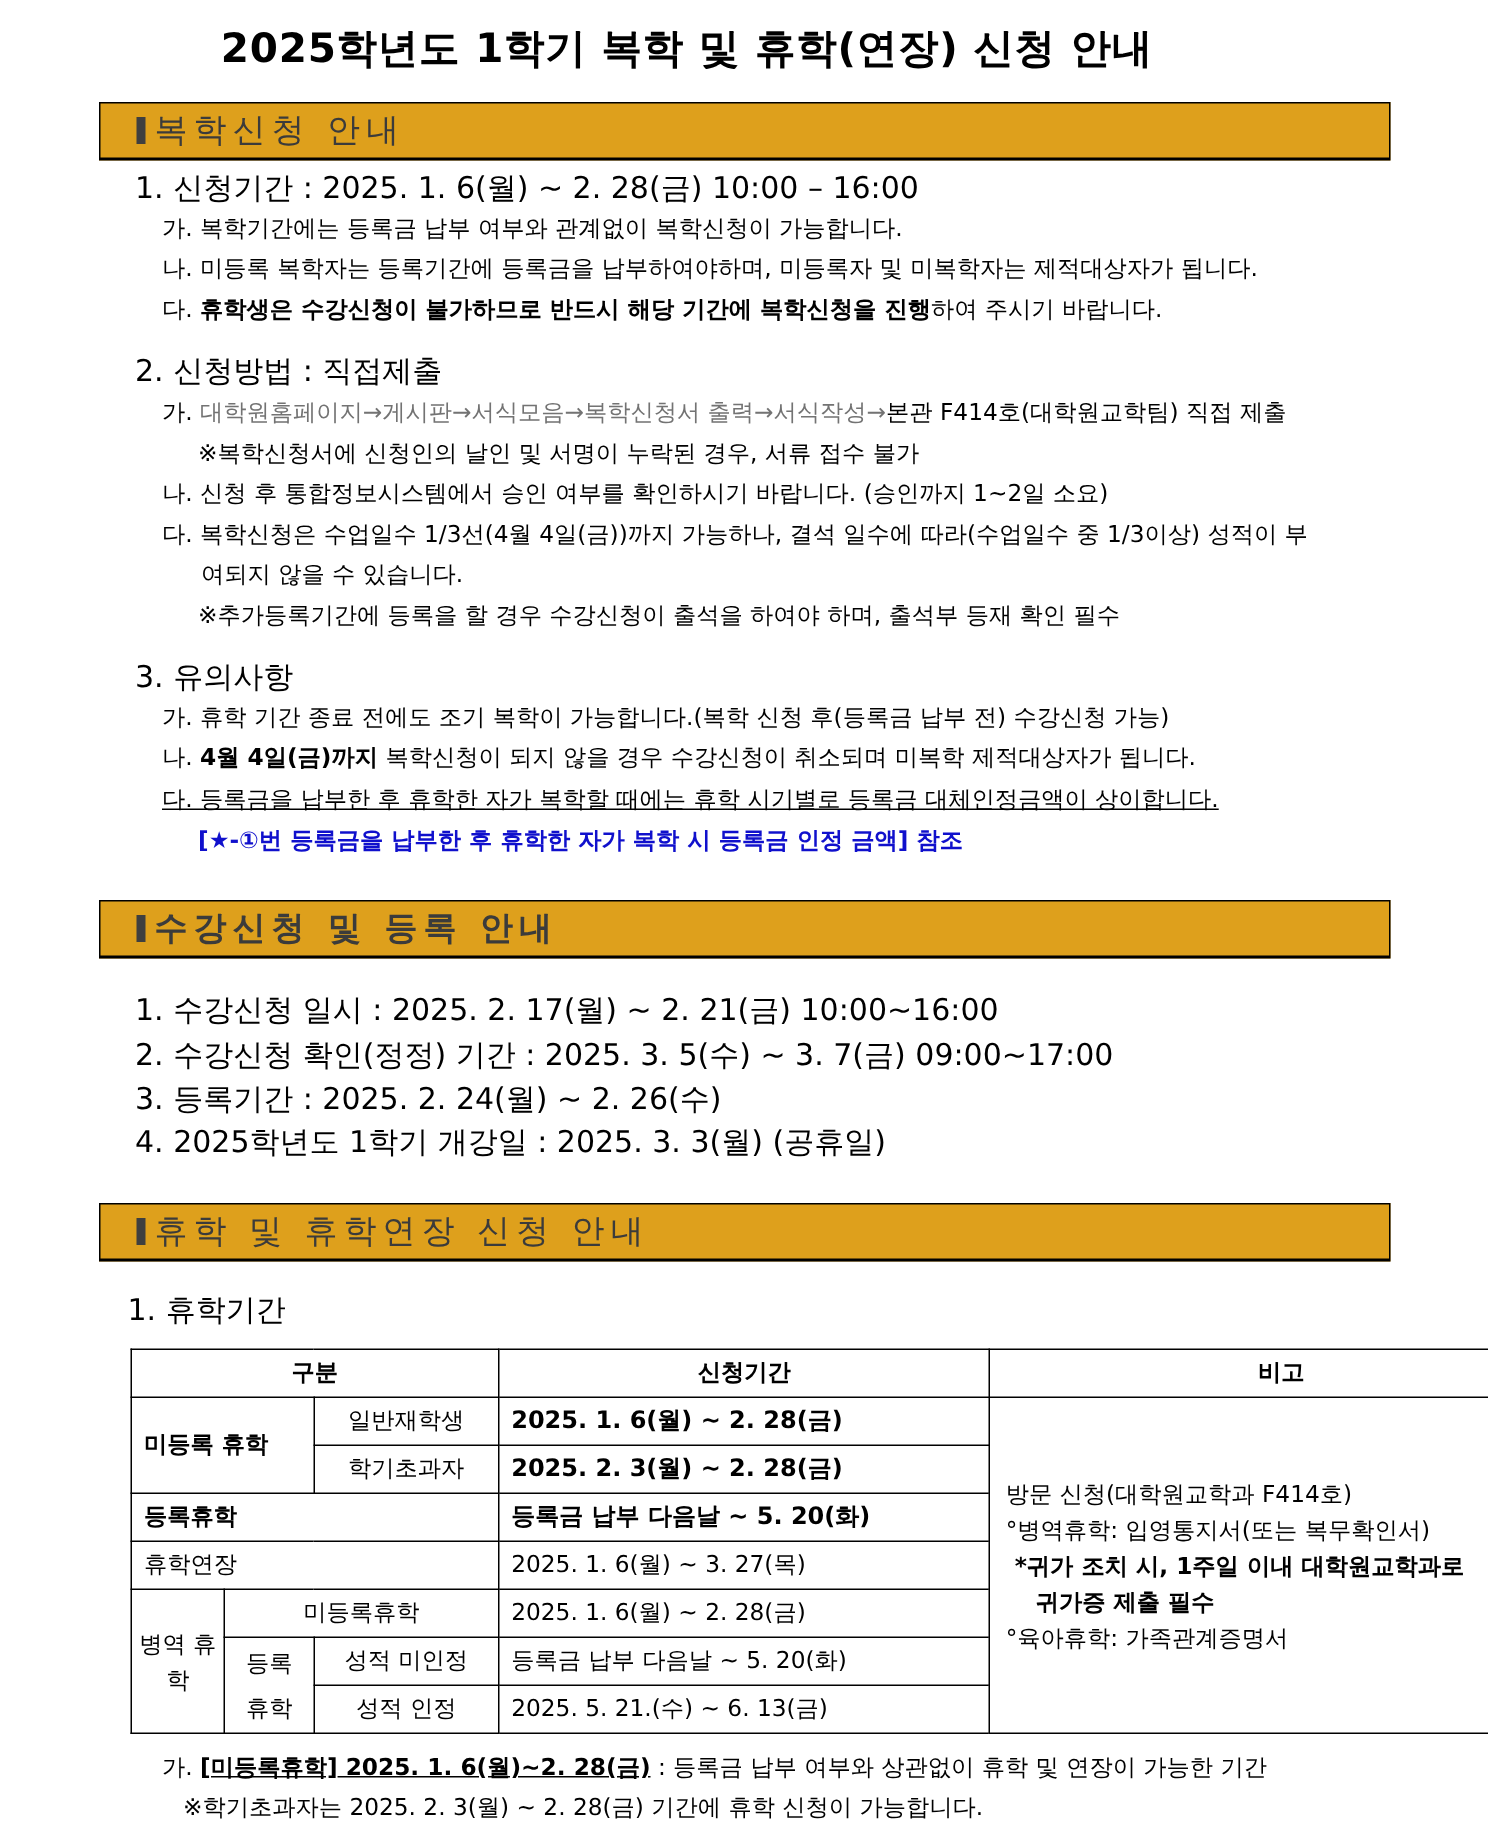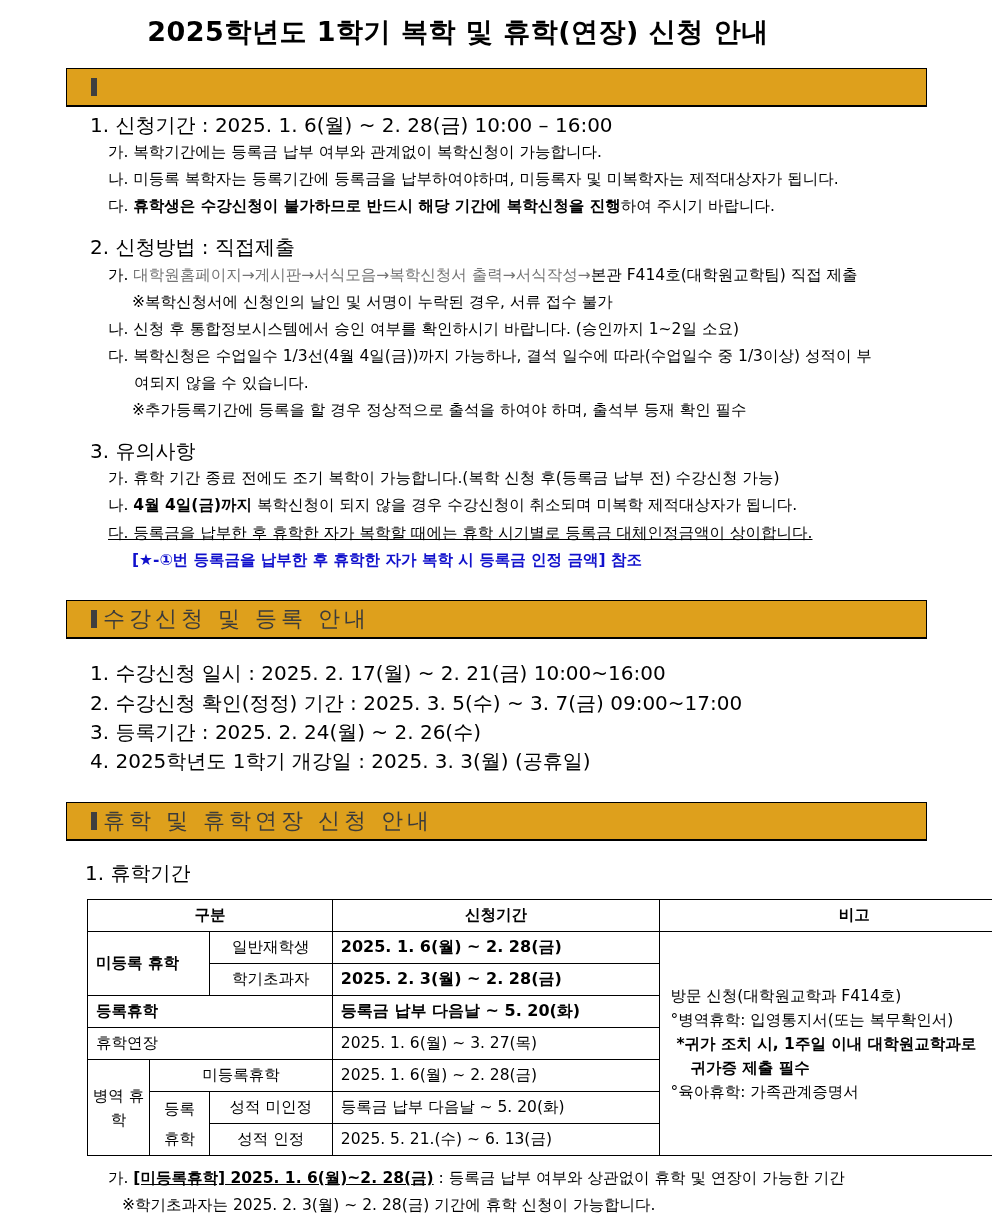--- a/index.html
+++ b/index.html
@@ -33,50 +33,51 @@
   .note-cell { vertical-align: middle; line-height: 24px; padding-left: 10px !important; }
   .note-cell div { white-space: nowrap; }
 </style>
 </head>
 <body>
 
 <div class="title">2025학년도 1학기 복학 및 휴학(연장) 신청 안내</div>
 
 <div class="sec-bar" style="top:68px;">
   <span class="mark"></span>
+  <span class="label">복학신청 안내</span>
 </div>
 
 <div class="line h" style="left:90px; top:114px;">1. 신청기간 : 2025. 1. 6(월) ~ 2. 28(금) 10:00 – 16:00</div>
 <div class="line" style="left:108px; top:141px;">가. 복학기간에는 등록금 납부 여부와 관계없이 복학신청이 가능합니다.</div>
 <div class="line" style="left:108px; top:168px;">
   <span>나. 미등록 복학자는 등록기간에 등록금을 납부하여야하며, </span><span class="red">미등록자 및 미복학자는 제적대상자</span><span>가 됩니다.</span>
 </div>
 <div class="line" style="left:108px; top:195px;">
   <span>다. </span><span class="b">휴학생은 수강신청이 불가하므로 반드시 해당 기간에 복학신청을 진행</span><span>하여 주시기 바랍니다.</span>
 </div>
 
 <div class="line h" style="left:90px; top:236px;">2. 신청방법 : 직접제출</div>
 <div class="line" style="left:108px; top:264px;">
   <span>가. </span><span class="blue">대학원홈페이지→게시판→서식모음→복학신청서 출력→서식작성→</span><span class="red">본관 F414호(대학원교학팀) 직접 제출</span>
 </div>
 <div class="line" style="left:132px; top:291px;">※복학신청서에 신청인의 날인 및 서명이 누락된 경우, 서류 접수 불가</div>
 <div class="line" style="left:108px; top:318px;">나. 신청 후 통합정보시스템에서 승인 여부를 확인하시기 바랍니다. (승인까지 1~2일 소요)</div>
 <div class="line" style="left:108px; top:345px;">다. 복학신청은 수업일수 1/3선(4월 4일(금))까지 가능하나, 결석 일수에 따라(수업일수 중 1/3이상) 성적이 부</div>
 <div class="line" style="left:134px; top:372px;">여되지 않을 수 있습니다.</div>
-<div class="line" style="left:132px; top:399px;">※추가등록기간에 등록을 할 경우 정상적으로 출석을 하여야 하며, 출석부 등재 확인 필수</div>
+<div class="line" style="left:132px; top:399px;">※추가등록기간에 등록을 할 경우 수강신청이 출석을 하여야 하며, 출석부 등재 확인 필수</div>
 
 <div class="line h" style="left:90px; top:440px;">3. 유의사항</div>
 <div class="line" style="left:108px; top:467px;">가. 휴학 기간 종료 전에도 조기 복학이 가능합니다.(복학 신청 후(등록금 납부 전) 수강신청 가능)</div>
 <div class="line" style="left:108px; top:494px;">
   <span>나. </span><span class="b">4월 4일(금)까지</span><span class="red"> 복학신청이 되지 않을 경우</span><span> 수강신청이 취소되며 </span><span class="red">미복학 제적대상자</span><span>가 됩니다.</span>
 </div>
 <div class="line" style="left:108px; top:522px;text-decoration:underline;">다. 등록금을 납부한 후 휴학한 자가 복학할 때에는 휴학 시기별로 등록금 대체인정금액이 상이합니다.</div>
 <div class="line navy" style="left:132px; top:549px;">[★-①번 등록금을 납부한 후 휴학한 자가 복학 시 등록금 인정 금액] 참조</div>
 
-<div class="sec-bar" style="top:600px;">
+<div class="sec-bar" style="top:600px;font-weight:bold;">
   <span class="mark"></span>
   <span class="label">수강신청 및 등록 안내</span>
 </div>
 <div class="line h" style="left:90px; top:662px;">1. 수강신청 일시 : 2025. 2. 17(월) ~ 2. 21(금) 10:00~16:00</div>
 <div class="line h" style="left:90px; top:692px;">2. 수강신청 확인(정정) 기간 : 2025. 3. 5(수) ~ 3. 7(금) 09:00~17:00</div>
 <div class="line h" style="left:90px; top:721px;">3. 등록기간 : 2025. 2. 24(월) ~ 2. 26(수)</div>
 <div class="line h" style="left:90px; top:750px;">4. 2025학년도 1학기 개강일 : 2025. 3. 3(월) (공휴일)</div>
 
 <div class="sec-bar" style="top:802px;">
   <span class="mark"></span>

